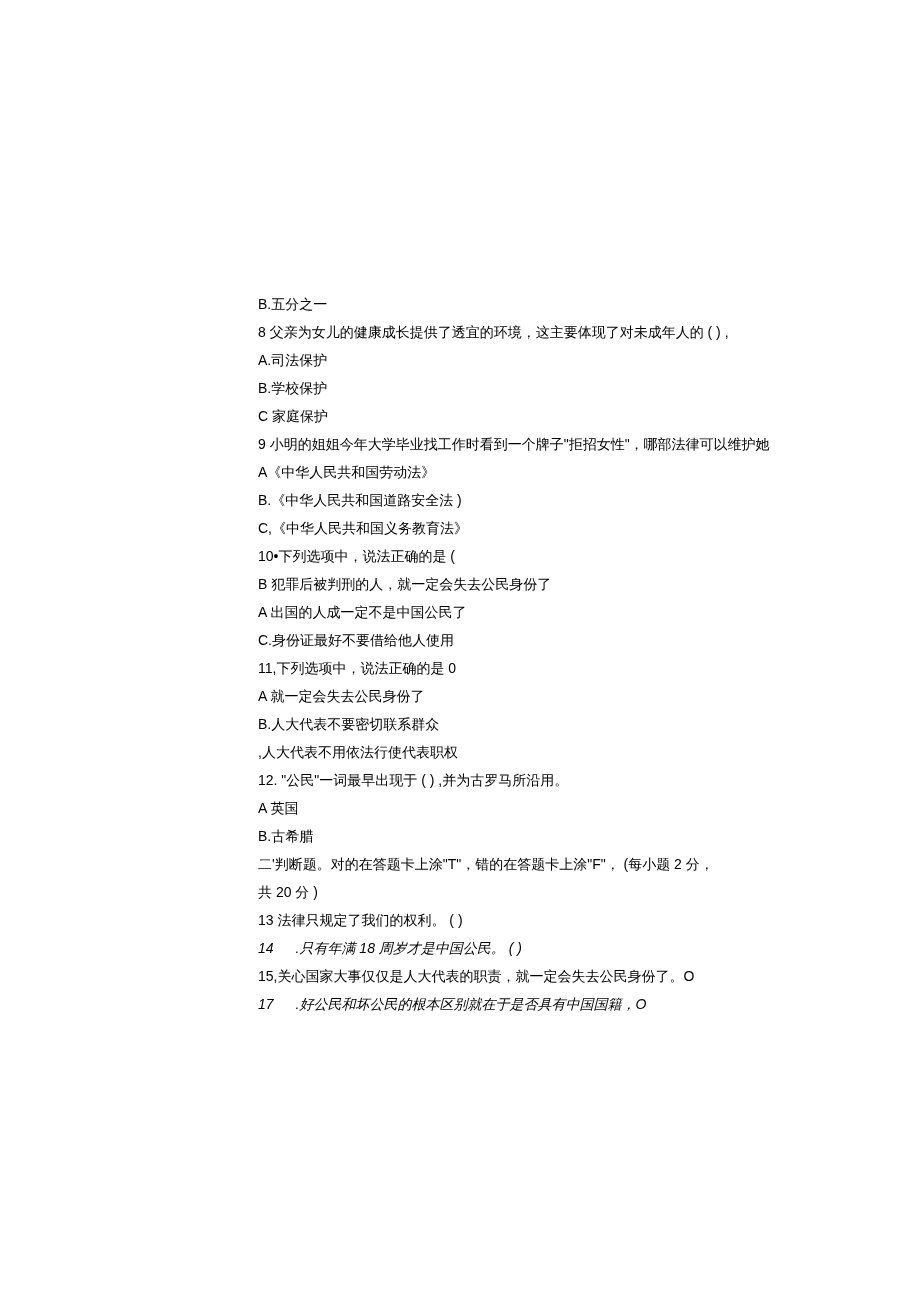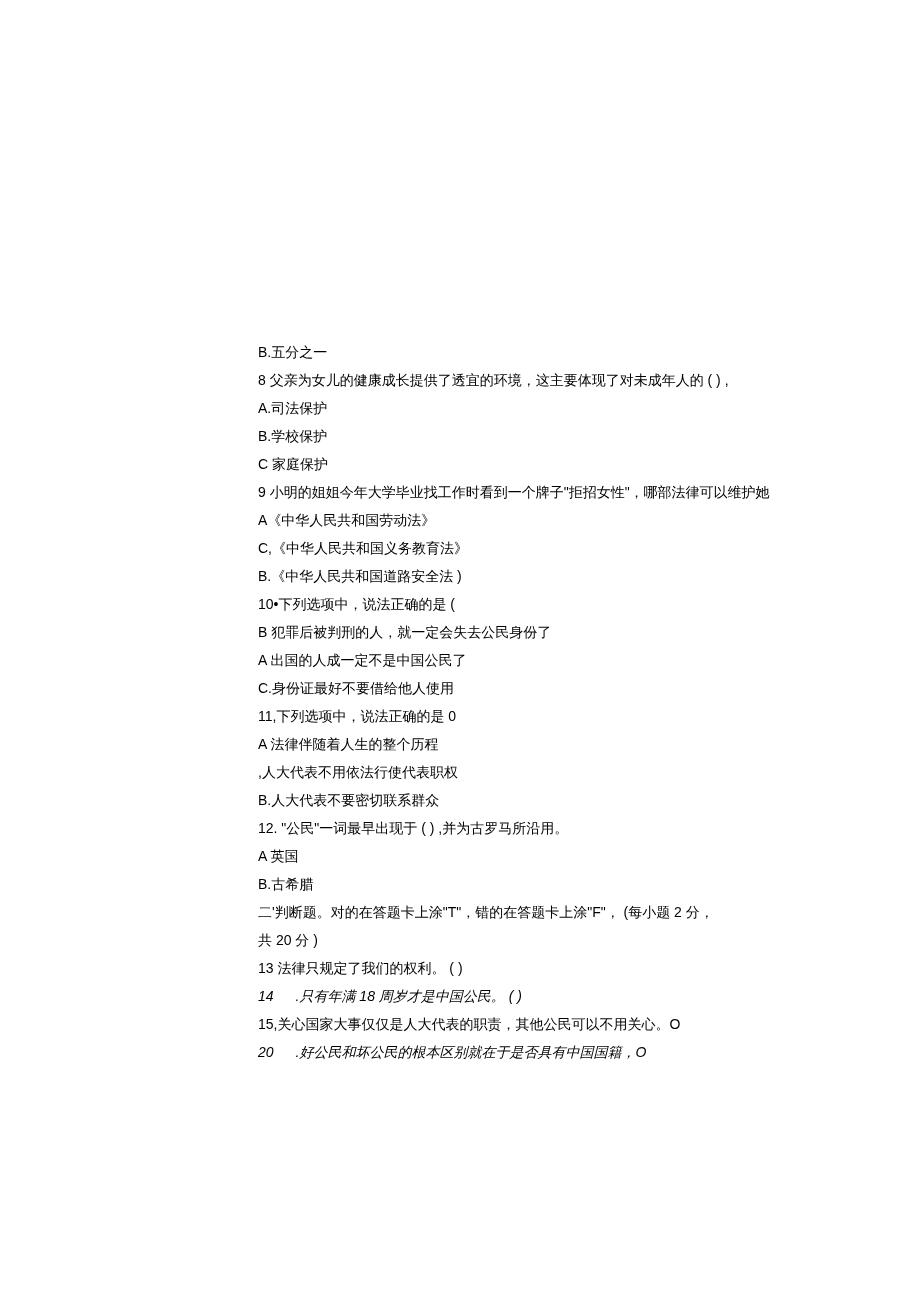--- a/index.html
+++ b/index.html
@@ -15,21 +15,20 @@
     width: 920px;
     min-height: 1301px;
     position: relative;
     box-sizing: border-box;
   }
   .content {
     position: absolute;
     top: 290px;
     left: 200px;
     right: 200px;
-    margin-top: 48px;
   }
   .line {
     white-space: nowrap;
   }
   .indent {
     padding-left: 58px;
   }
   .no-indent {
     padding-left: 0;
   }
@@ -44,38 +43,38 @@
 <div class="page">
   <div class="content">
 
     <div class="line indent">B.五分之一</div>
     <div class="line indent">8 父亲为女儿的健康成长提供了透宜的环境，这主要体现了对未成年人的 ( ) ,</div>
     <div class="line indent">A.司法保护</div>
     <div class="line indent">B.学校保护</div>
     <div class="line indent">C 家庭保护</div>
     <div class="line indent">9 小明的姐姐今年大学毕业找工作时看到一个牌子"拒招女性"，哪部法律可以维护她</div>
     <div class="line indent">A《中华人民共和国劳动法》</div>
+    <div class="line indent">B.《中华人民共和国道路安全法 )</div>
     <div class="line indent">C,《中华人民共和国义务教育法》</div>
-    <div class="line indent">B.《中华人民共和国道路安全法 )</div>
     <div class="line indent">10•下列选项中，说法正确的是 (</div>
     <div class="line indent">B 犯罪后被判刑的人，就一定会失去公民身份了</div>
     <div class="line indent">A 出国的人成一定不是中国公民了</div>
     <div class="line indent">C.身份证最好不要借给他人使用</div>
     <div class="line indent">11,下列选项中，说法正确的是 0</div>
-    <div class="line indent">A 法律伴随着人生的整个历程</div>
+    <div class="line indent">A 就一定会失去公民身份了</div>
+    <div class="line indent">B.人大代表不要密切联系群众</div>
     <div class="line indent">,人大代表不用依法行使代表职权</div>
-    <div class="line indent">B.人大代表不要密切联系群众</div>
     <div class="line indent">12. "公民"一词最早出现于 (  ) ,并为古罗马所沿用。</div>
     <div class="line indent">A 英国</div>
     <div class="line indent">B.古希腊</div>
     <div class="line indent">二'判断题。对的在答题卡上涂"T"，错的在答题卡上涂"F"， (每小题 2 分，</div>
     <div class="line indent">共 20 分 )</div>
     <div class="line indent">13 法律只规定了我们的权利。 ( )</div>
     <div class="line num-indent">
       <span>14</span><span style="display:inline-block;width:22px"></span><span>.只有年满 18 周岁才是中国公民。 ( )</span>
     </div>
-    <div class="line indent">15,关心国家大事仅仅是人大代表的职责，其他公民可以不用关心。O</div>
+    <div class="line indent">15,关心国家大事仅仅是人大代表的职责，就一定会失去公民身份了。O</div>
     <div class="line num-indent">
-      <span>20</span><span style="display:inline-block;width:22px"></span><span>.好公民和坏公民的根本区别就在于是否具有中国国籍，O</span>
+      <span>17</span><span style="display:inline-block;width:22px"></span><span>.好公民和坏公民的根本区别就在于是否具有中国国籍，O</span>
     </div>
 
   </div>
 </div>
 
 </body></html>

